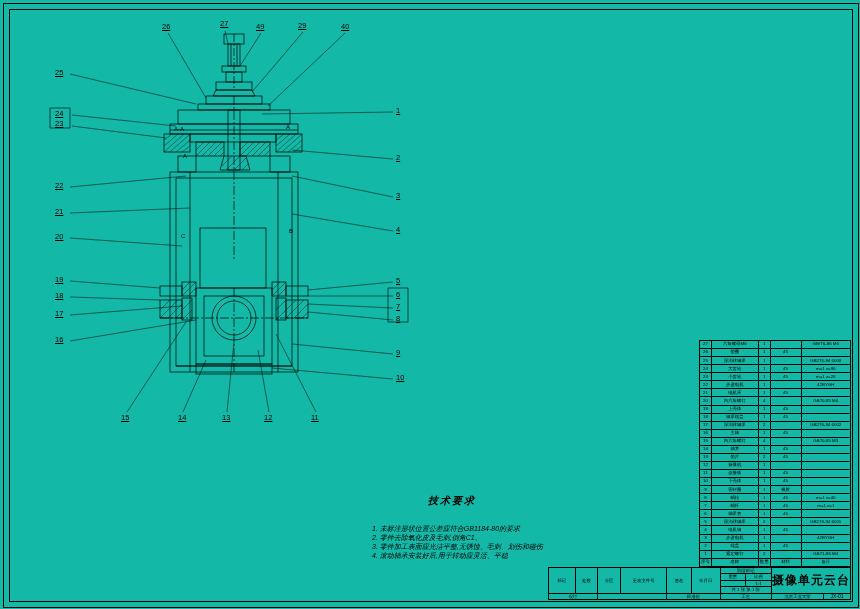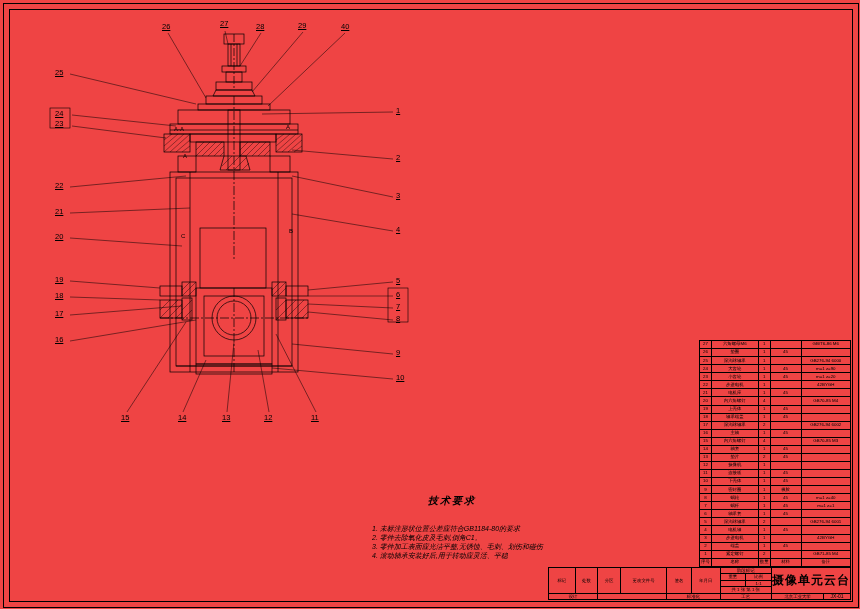--- a/index.html
+++ b/index.html
@@ -1,17 +1,17 @@
 <!DOCTYPE html>
 <html><head>
 <meta charset="utf-8">
 <style>
   html,body{margin:0;padding:0;background:#ffffff;}
   body{width:860px;height:609px;font-family:"Liberation Sans",sans-serif;}
-  #sheet{position:relative;width:860px;height:609px;overflow:hidden;background:#ef4444;}
+  #sheet{position:relative;width:860px;height:609px;overflow:hidden;background:#14b8a6;}
   .frame{position:absolute;border:1px solid #000;}
   .outer{left:3px;top:3px;width:854px;height:603px;}
   .inner{left:9px;top:9px;width:842px;height:591px;}
   .lbl{position:absolute;font-size:7px;color:#000;white-space:nowrap;}
   .num{position:absolute;font-size:7.5px;color:#000;text-decoration:underline;white-space:nowrap;}
   svg{position:absolute;left:0;top:0;width:860px;height:609px;pointer-events:none;}
   .tech{position:absolute;color:#000;font-style:italic;}
   .tech-title{font-size:10px;font-weight:bold;letter-spacing:2px;}
   .tech-line{font-size:7px;line-height:9px;white-space:nowrap;}
   
@@ -191,21 +191,21 @@
     </g>
 
     <g stroke="#000" stroke-width="0.6" fill="none">
       <rect x="50" y="108" width="20" height="20"></rect>
       <rect x="388" y="288" width="20" height="34"></rect>
     </g>
   </svg>
 
   <div class="num" style="left:162px;top:22px;">26</div>
   <div class="num" style="left:220px;top:19px;">27</div>
-  <div class="num" style="left:256px;top:22px;">28</div>
+  <div class="num" style="left:256px;top:22px;">49</div>
   <div class="num" style="left:298px;top:21px;">29</div>
   <div class="num" style="left:341px;top:22px;">40</div>
 
   <div class="num" style="left:55px;top:68px;">25</div>
   <div class="num" style="left:55px;top:109px;">24</div>
   <div class="num" style="left:55px;top:119px;">23</div>
   <div class="num" style="left:55px;top:181px;">22</div>
   <div class="num" style="left:55px;top:207px;">21</div>
   <div class="num" style="left:55px;top:232px;">20</div>
   <div class="num" style="left:55px;top:275px;">19</div>

